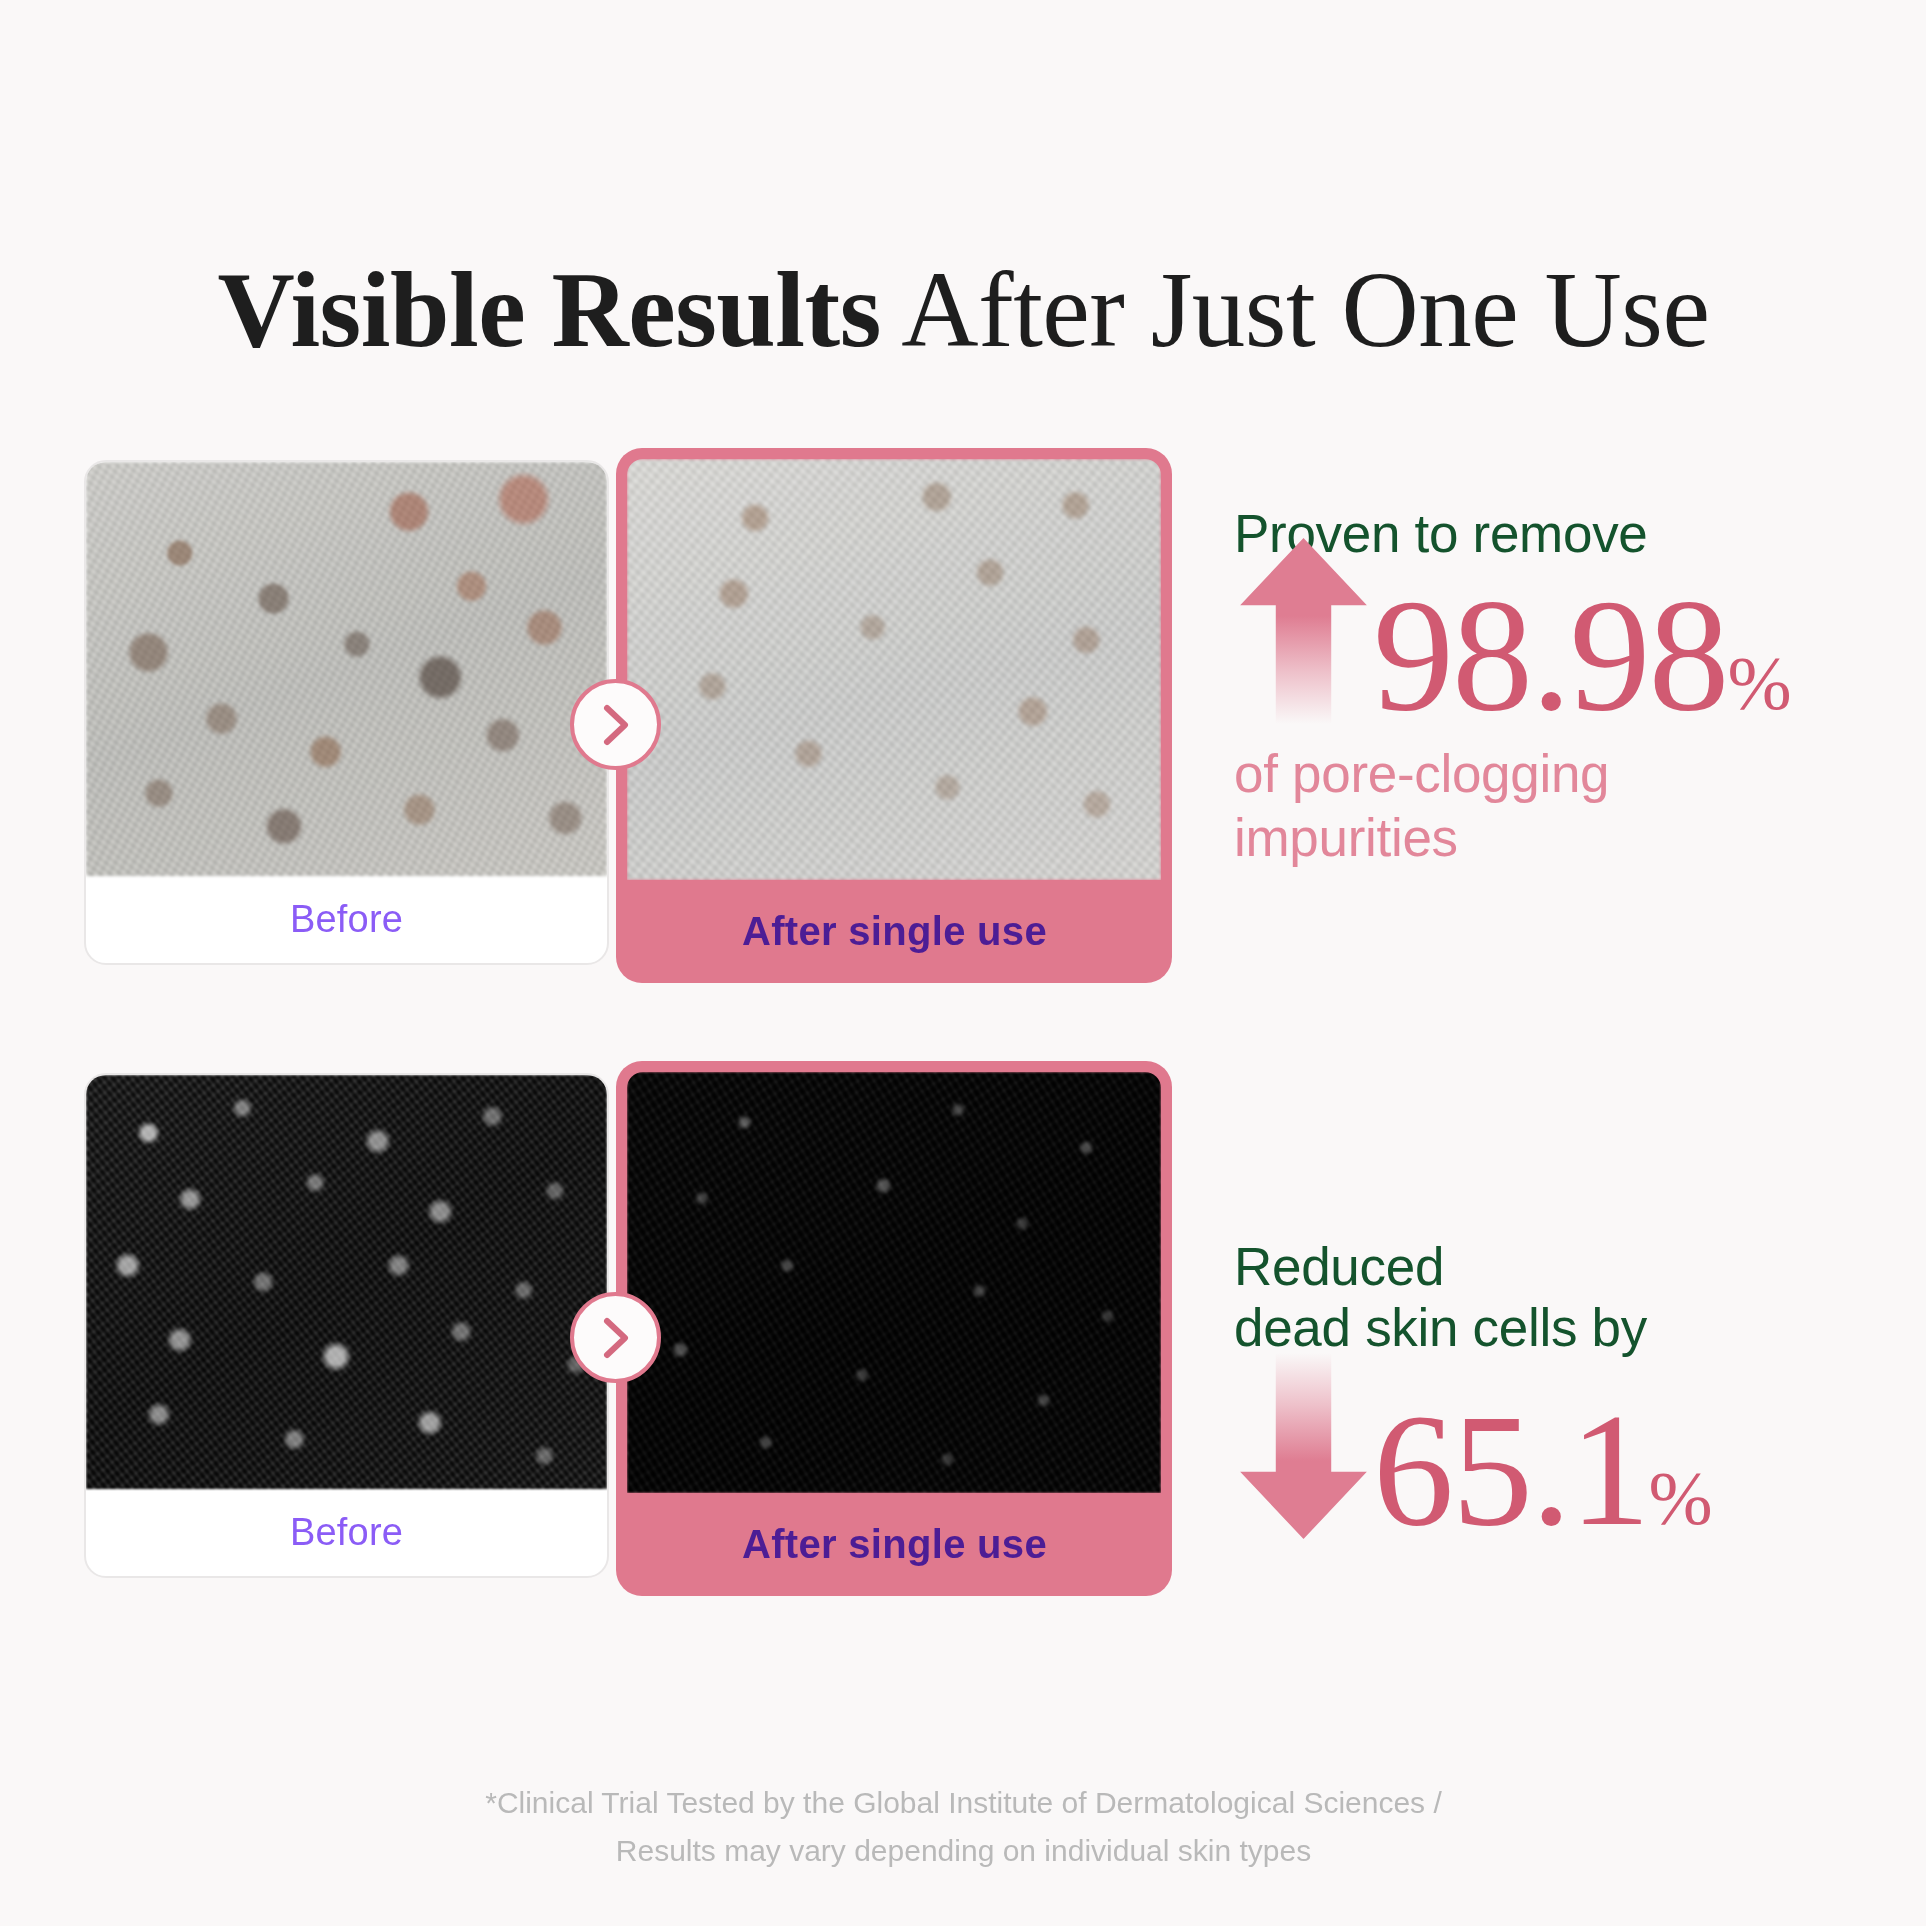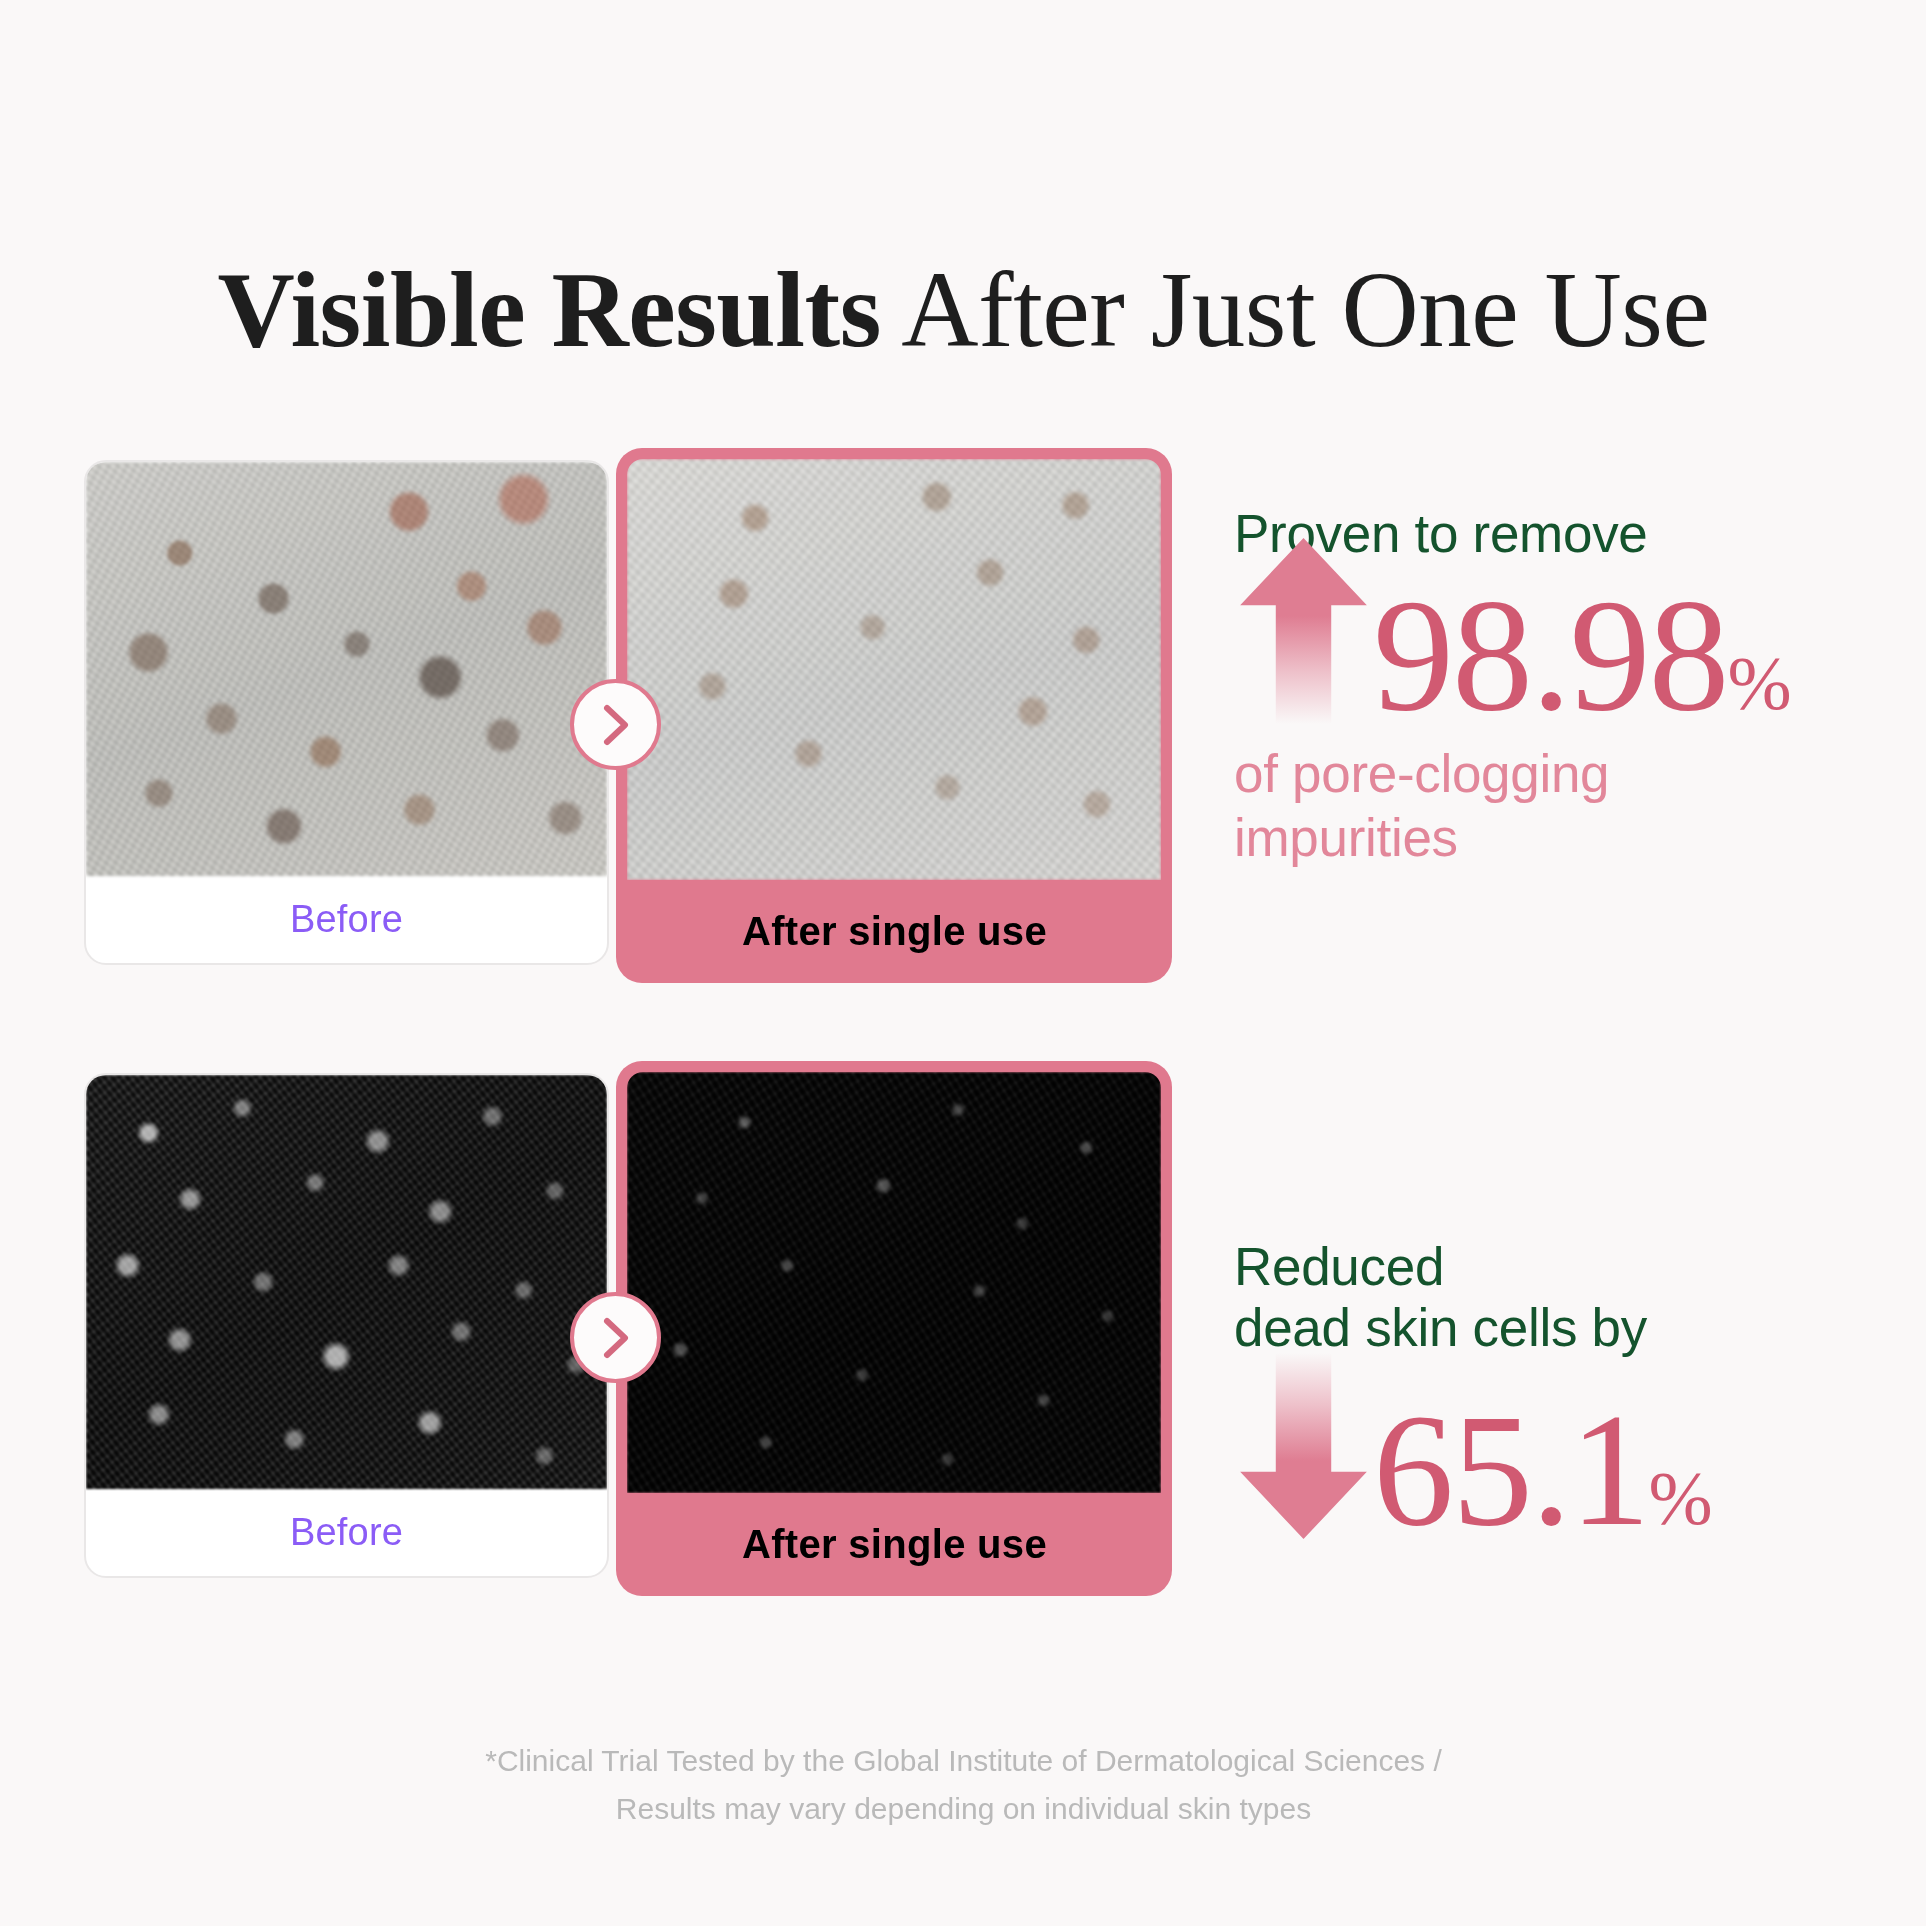--- a/index.html
+++ b/index.html
@@ -99,21 +99,21 @@
   }
   .card-after .caption {
     position: absolute;
     left: 11px;
     bottom: 0;
     width: 535px;
     height: 103px;
     display: flex;
     align-items: center;
     justify-content: center;
-    color: #000000;
+    color: #4c1d95;
     font-size: 40px;
     font-weight: bold;
     letter-spacing: 0.3px;
   }
 
   
   .chevron-badge {
     position: absolute;
     left: 570px;
     top: 243px;
@@ -276,21 +276,21 @@
     line-height: 1.2;
     margin-top: 14px;
     white-space: pre-line;
     letter-spacing: -0.3px;
   }
 
   
   .disclaimer {
     position: absolute;
     left: 0;
-    top: 1707px;
+    top: 1749px;
     width: 1927px;
     text-align: center;
     color: #b9b9b9;
     font-size: 30px;
     line-height: 1.6;
     white-space: pre-line;
   }
 </style>
 </head>
 <body>

